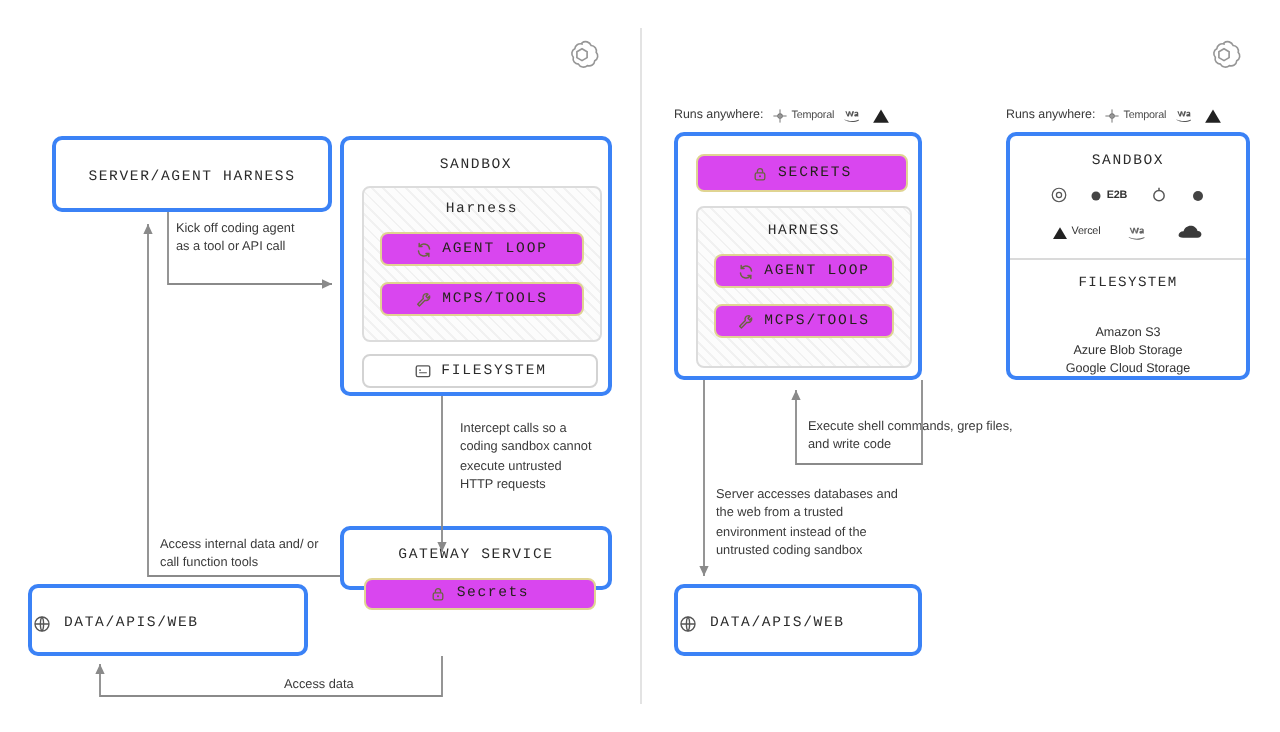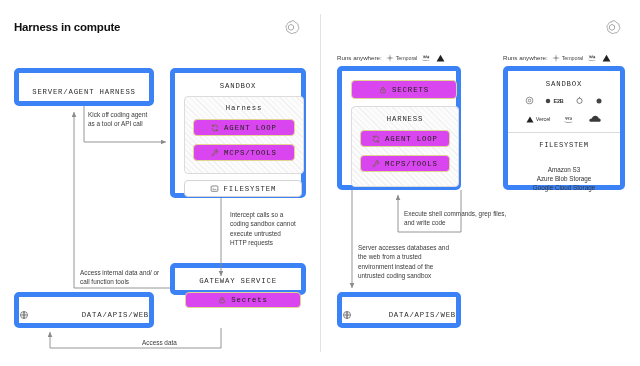--- a/index.html
+++ b/index.html
@@ -25,21 +25,21 @@
     font-size:11.5px;font-weight:bold;letter-spacing:-0.2px;
     color:#111;
   }
   .oai{
     position:absolute;width:18px;height:18px;opacity:.72;
   }
 
   
   .box{
     position:absolute;
-    border:5px solid #3b82f6;
+    border:2px solid #3b82f6;
     border-radius:5px;
     background:#fff;
     box-sizing:border-box;
   }
   .box-label{
     font-family:"Liberation Mono", monospace;
     font-size:7.3px;
     letter-spacing:.8px;
     color:#2b2b2b;
     text-align:center;
@@ -69,21 +69,21 @@
     position:absolute;
     background:#fff;border:1px solid #d3d3d3;border-radius:4px;
     display:flex;align-items:center;justify-content:center;gap:5px;
     box-sizing:border-box;
   }
   .wbox-inline .t{
     font-family:"Liberation Mono", monospace;
     font-size:7.3px;letter-spacing:.9px;color:#2b2b2b;
   }
   .centered-label{
-    position:absolute;display:flex;align-items:center;justify-content:space-between;
+    position:absolute;display:flex;align-items:center;justify-content:flex-start;
     gap:6px;width:100%;
   }
   .note{
     position:absolute;
     font-size:6.4px;line-height:1.45;color:#3a3a3a;
     font-family:"Liberation Sans", sans-serif;
   }
   .runs{
     position:absolute;
     display:flex;align-items:center;gap:4px;
@@ -105,30 +105,29 @@
   .iconrow{
     position:absolute;display:flex;align-items:center;justify-content:center;
     gap:11px;width:100%;
   }
 </style>
 </head>
 <body>
 
 <div class="panel" id="panel-left">
 
-  <div class="ptitle" style="left:14px;top:21px;">Harness in compute</div>
 
   <div class="oai" style="left:282px;top:19px;">
     <svg viewBox="0 0 24 24" width="18" height="18" fill="none" stroke="#6e6e6e" stroke-width="1.1">
       <path d="M12 3.2c2.1-1.6 5.1-.6 6.1 1.8 2.3.1 4 2.3 3.4 4.6 1.6 1.7 1.2 4.5-1 5.6-.2 2.4-2.6 4-4.9 3.2-1.8 1.7-4.8 1.2-6-1-2.3-.1-4-2.3-3.4-4.6-1.6-1.7-1.2-4.5 1-5.6.2-2.3 2.5-3.9 4.8-3.2z"></path>
       <path d="M8.6 9.2l3.4-2 3.4 2v3.9l-3.4 2-3.4-2z"></path>
     </svg>
   </div>
 
-  <div class="box" style="left:14px;top:68px;width:140px;height:38px;">
+  <div class="box" style="left:26px;top:68px;width:140px;height:38px;">
     <div class="box-label" style="position:absolute;top:15px;">SERVER/AGENT HARNESS</div>
   </div>
 
   <div class="box" style="left:170px;top:68px;width:136px;height:130px;">
     <div class="box-label" style="position:absolute;top:9px;">SANDBOX</div>
 
     <div class="hatch" style="position:absolute;left:9px;top:23px;width:118px;height:76px;border-radius:4px;">
       <div class="box-label" style="position:absolute;top:7px;left:0;">Harness</div>
 
       <div class="ybox" style="left:8px;top:22px;width:102px;height:17px;">

